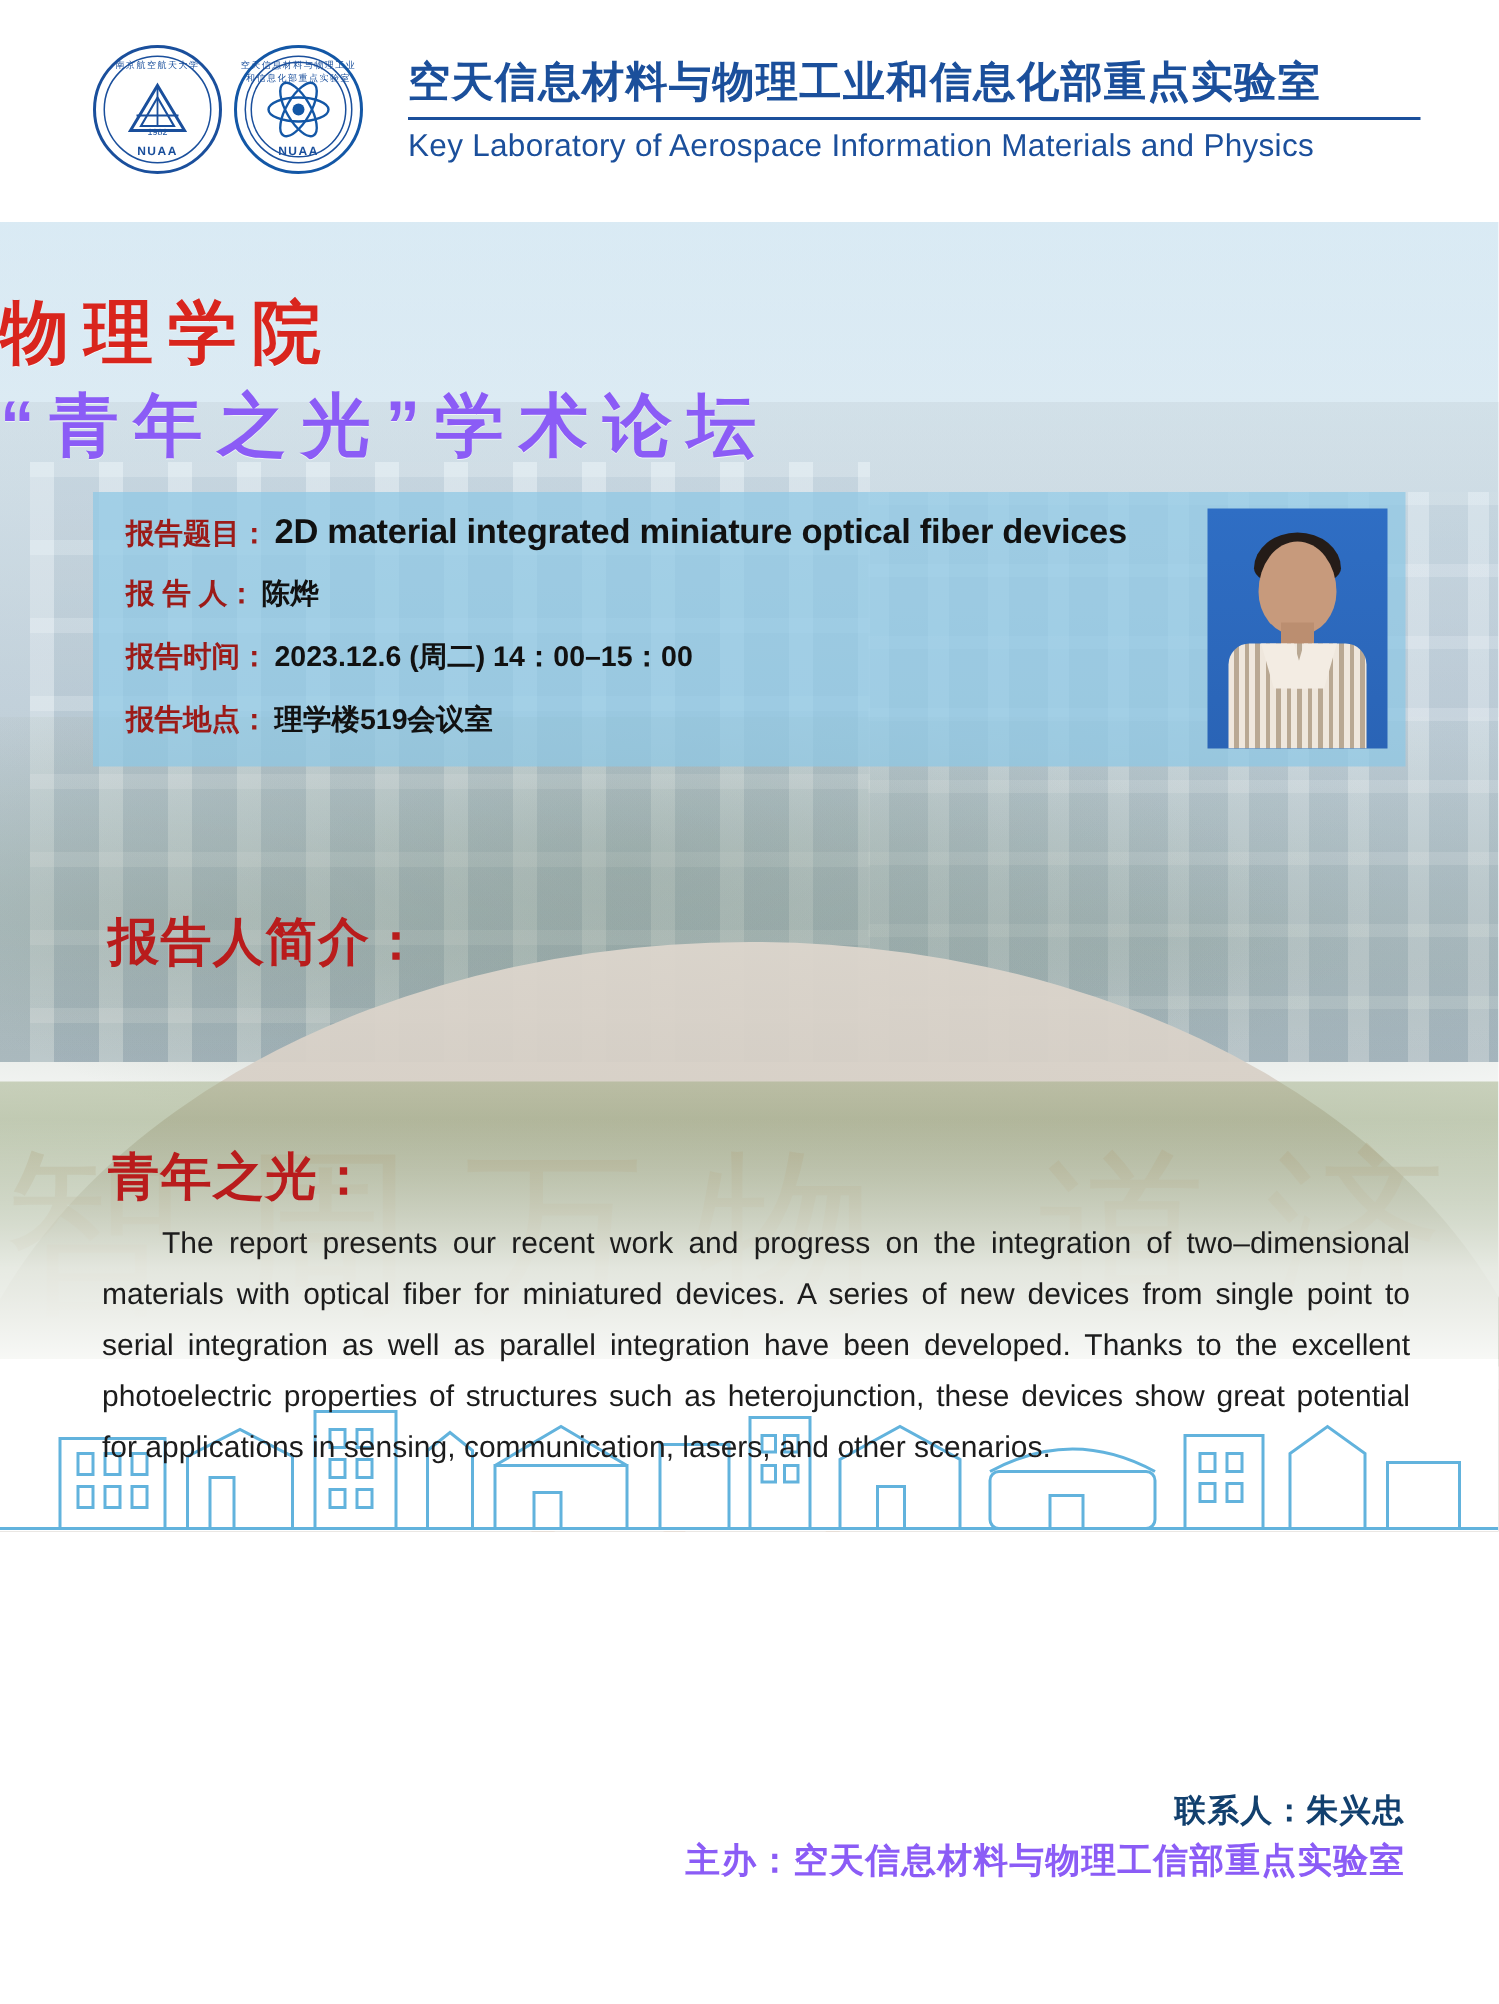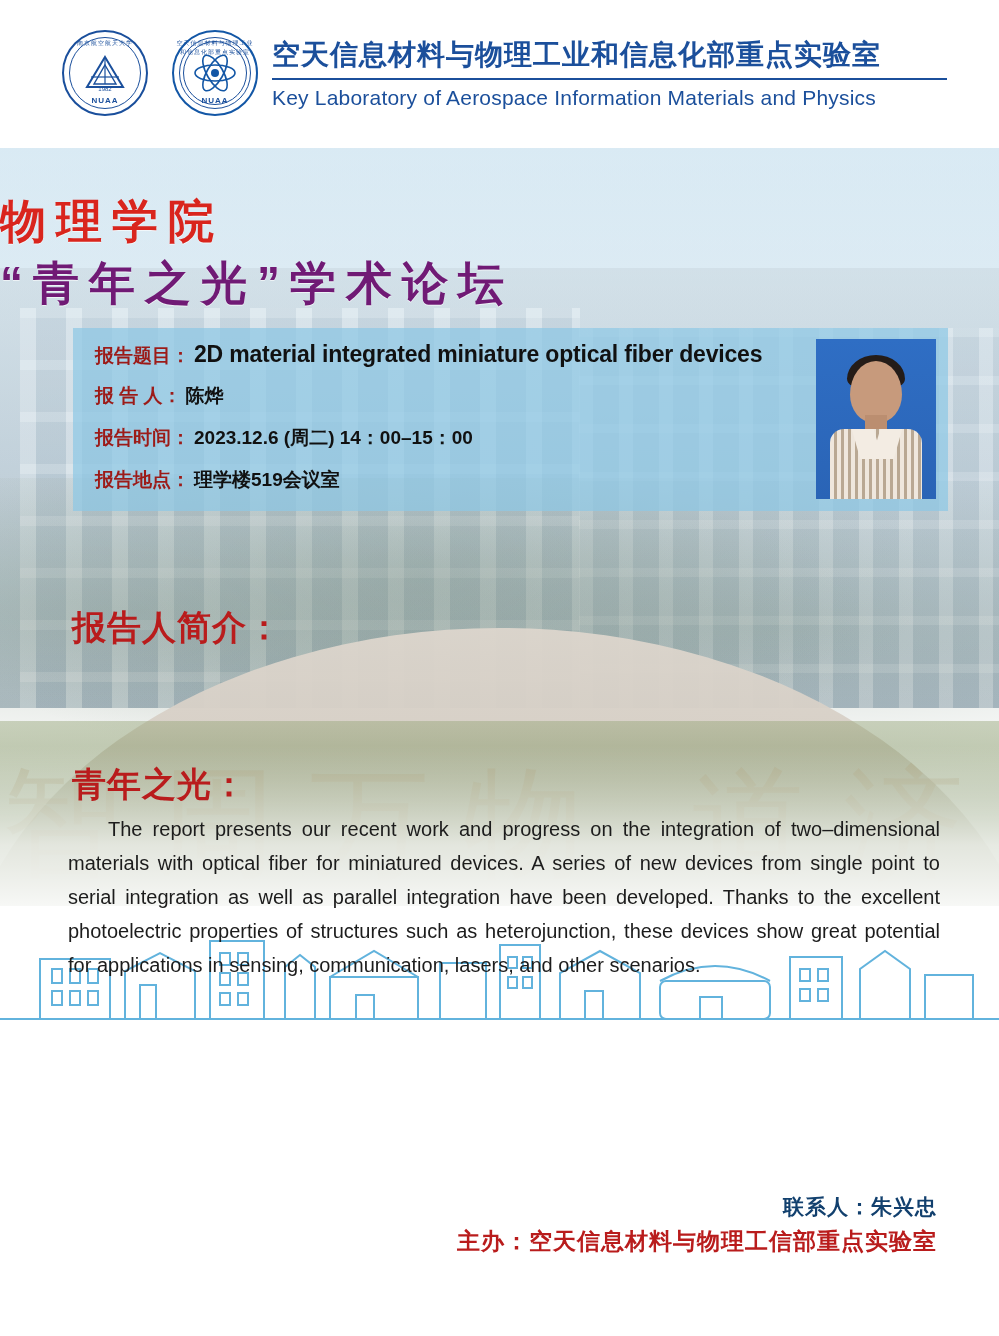--- a/index.html
+++ b/index.html
@@ -29,21 +29,21 @@
     height: 148px;
     background: #ffffff;
     z-index: 20;
   }
   .logos {
     position: absolute;
     left: 62px;
     top: 30px;
     display: flex;
     align-items: center;
-    gap: 24px;
+    gap: 8px;
   }
   .logo-circle {
     width: 86px;
     height: 86px;
     border-radius: 50%;
     border: 2px solid #1a4f9c;
     position: relative;
     background: #ffffff;
     box-sizing: border-box;
   }
@@ -219,36 +219,35 @@
     font-size: 46px;
     font-weight: bold;
     color: #d9251d;
     letter-spacing: 10px;
     line-height: 62px;
     text-shadow: 0 1px 0 rgba(255,255,255,0.6);
   }
   .title-line2 {
     font-size: 46px;
     font-weight: bold;
-    color: #701a75;
+    color: #8b5cf6;
     letter-spacing: 10px;
     line-height: 62px;
     text-shadow: 0 1px 0 rgba(255,255,255,0.6);
   }
 
   
   .info-panel {
     position: absolute;
     left: 62px;
     top: 328px;
     width: 875px;
     height: 183px;
     background: rgba(141, 200, 228, 0.72);
     z-index: 10;
-    margin-left: 11px;
   }
   .info-rows {
     position: absolute;
     left: 22px;
     top: 13px;
     width: 690px;
   }
   .info-row {
     display: flex;
     align-items: baseline;
@@ -368,24 +367,24 @@
     font-size: 21px;
     font-weight: bold;
     color: #12406e;
     letter-spacing: 1px;
     line-height: 34px;
     font-family: "DejaVu Serif", serif;
   }
   .footer-host {
     font-size: 23px;
     font-weight: bold;
-    color: #b91c1c;
+    color: #8b5cf6;
     letter-spacing: 1px;
     line-height: 36px;
-    font-family: Liberation Serif, serif;
+    font-family: Liberation Mono, monospace;
   }
 
   
   .skyline-svg {
     position: absolute;
     left: 0; bottom: 0;
     width: 999px; height: 110px;
   }
 </style>
 </head>

